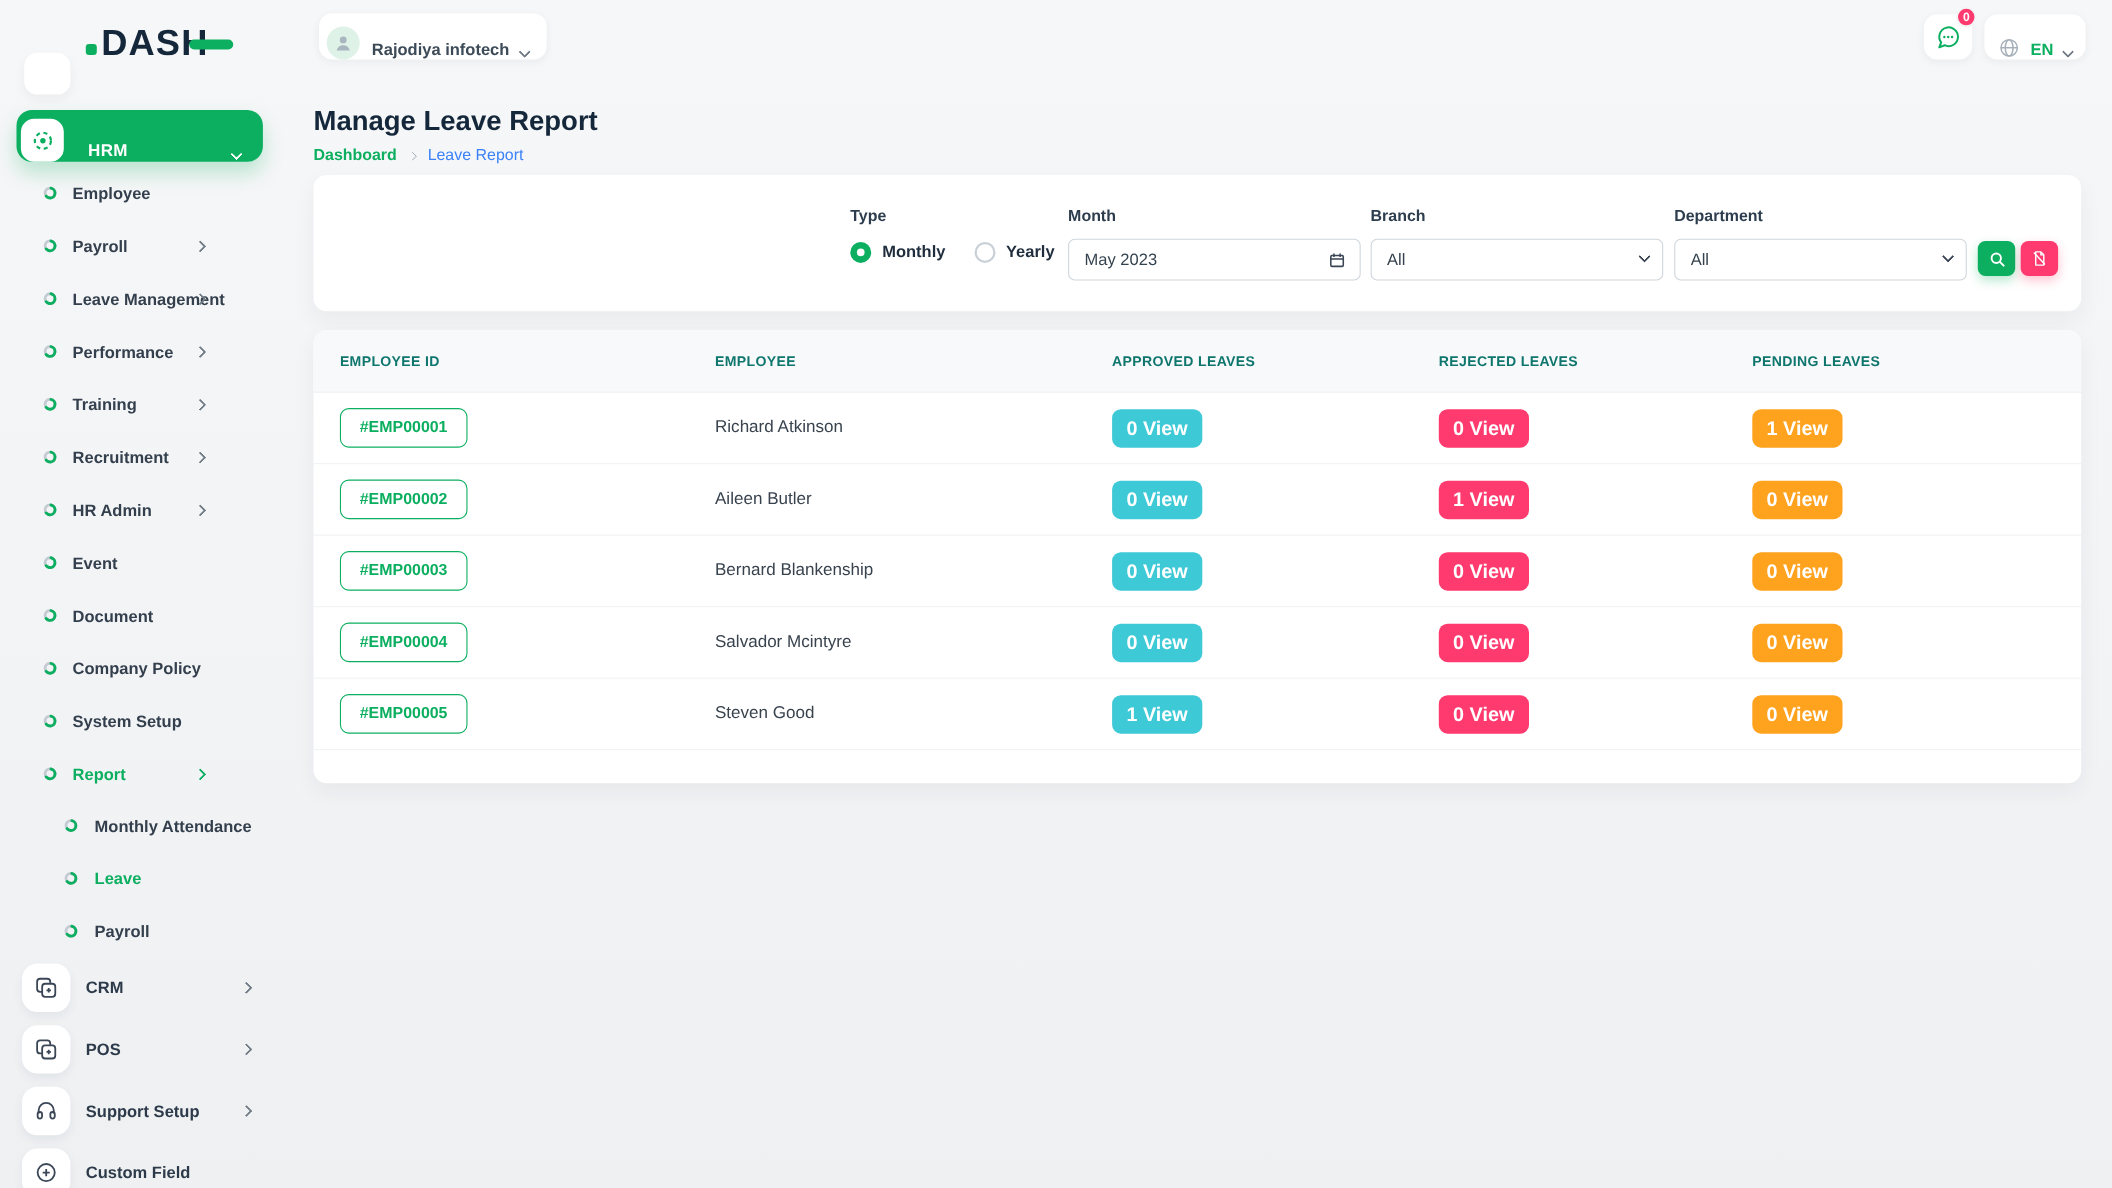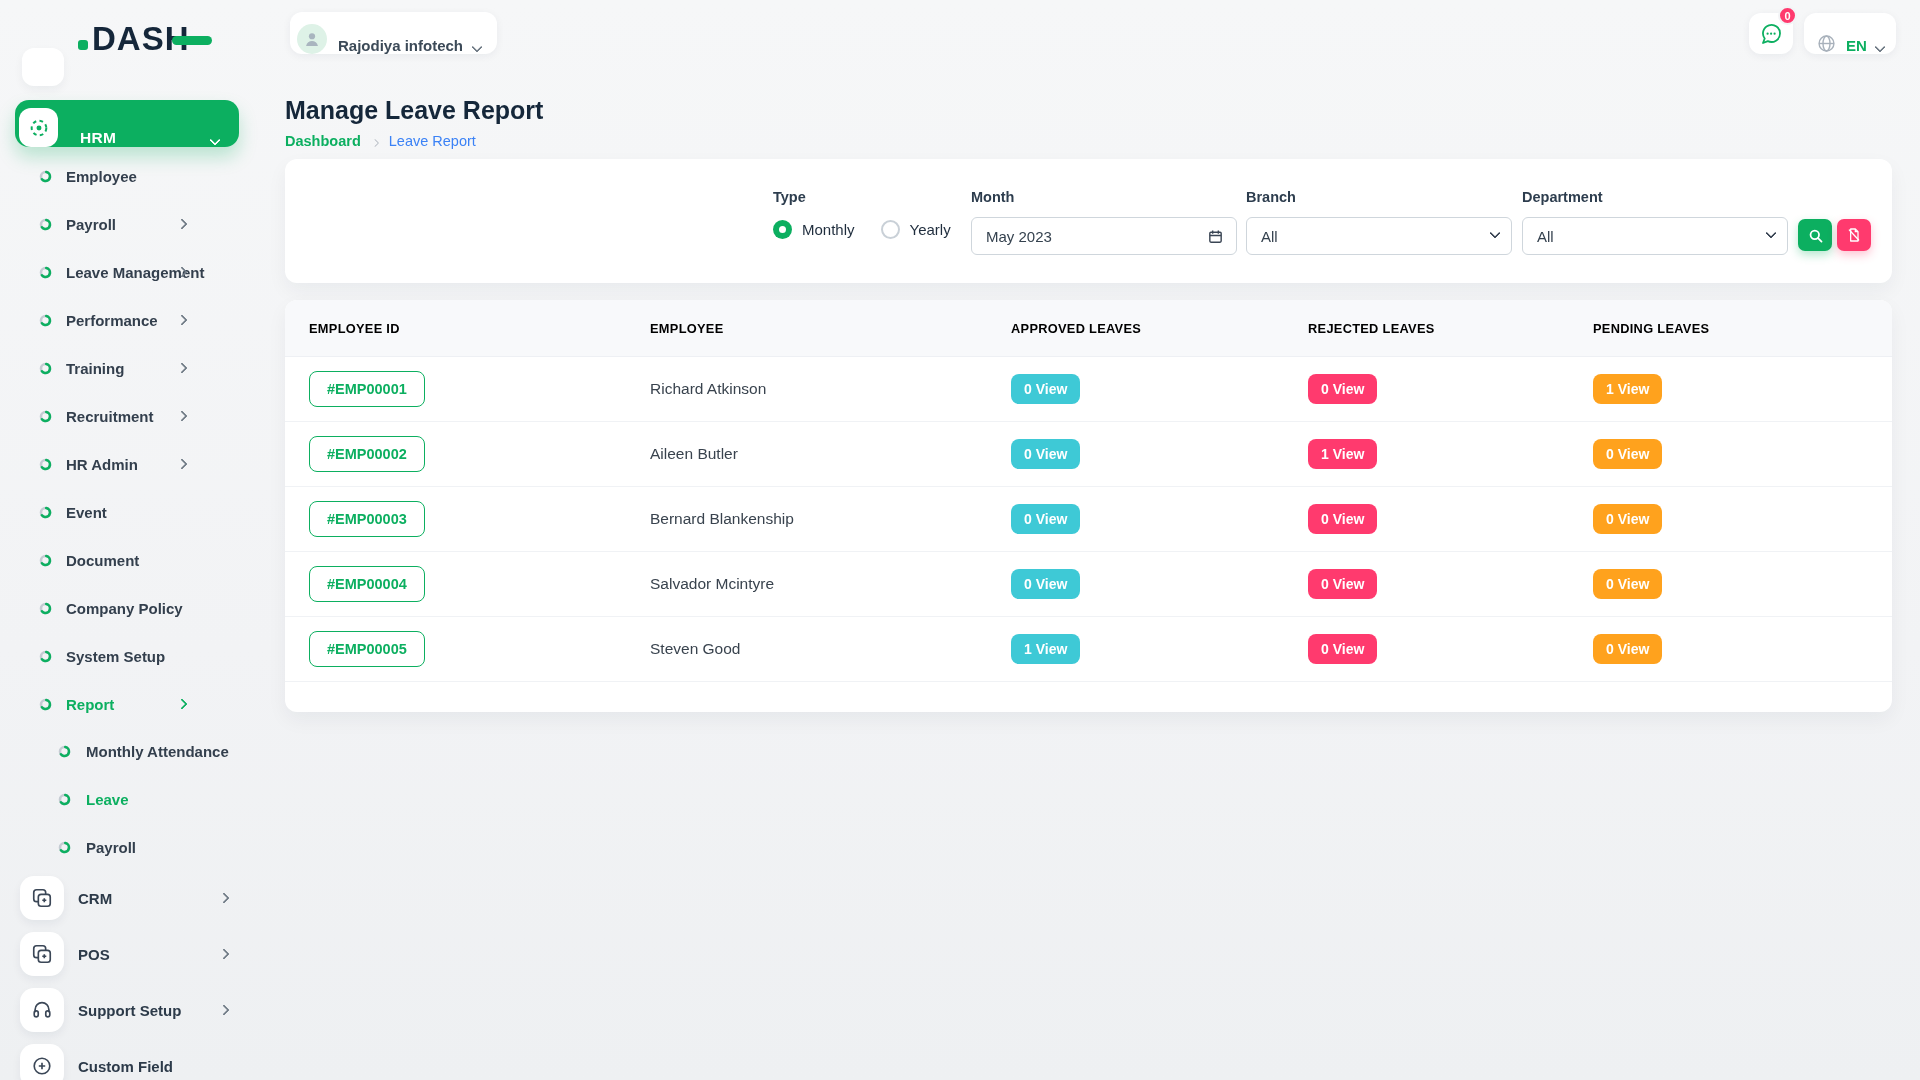--- a/index.html
+++ b/index.html
@@ -72,34 +72,34 @@
   .card { background:#fff; border-radius:12px; box-shadow:0 8px 20px rgba(20,40,60,.05); }
   .filter-card { left:285px; top:159px; width:1607px; height:124px; }
   .f-label { position:absolute; top:30px; font-size:14.5px; font-weight:600; color:#2d3d4e; }
   .f-field { position:absolute; top:58px; height:38px; width:266px; border:1px solid #cfd6dc; border-radius:6px; background:#fff; display:flex; align-items:center; padding:0 12px 0 14px; font-size:15px; color:#35424f; cursor:pointer; }
   .f-field .grow { flex:1; }
   .radio-row { position:absolute; left:488px; top:61px; display:flex; align-items:center; }
   .radio { width:19px; height:19px; border-radius:50%; position:relative; cursor:pointer; }
   .radio.on { background:#0caf60; }
   .radio.on::after { content:""; position:absolute; inset:6px; border-radius:50%; background:#fff; }
   .radio.off { background:#fff; border:2px solid #c9d0d7; }
-  .radio-lbl { font-size:15px; font-weight:400; color:#1f2d3d; margin:0 26px 0 10px; }
+  .radio-lbl { font-size:15px; font-weight:700; color:#1f2d3d; margin:0 26px 0 10px; }
   .sq-btn { position:absolute; top:60px; width:34px; height:32px; border-radius:7px; display:flex; align-items:center; justify-content:center; cursor:pointer; border:none; }
   .sq-btn.search { left:1513px; background:#0caf60; box-shadow:0 4px 10px rgba(12,175,96,.3); }
   .sq-btn.reset  { left:1552px; background:#ff3a6e; box-shadow:0 4px 10px rgba(255,58,110,.3); }
 
   
   .table-card { left:285px; top:300px; width:1607px; height:412px; overflow:hidden; }
   .t-grid { display:grid; grid-template-columns:341px 361px 297px 285px 1fr; align-items:center; padding-left:24px; }
   .t-head { height:57px; background:#f8f9fb; border-bottom:1px solid #eef0f4; }
-  .t-head .h { font-size:12.8px; font-weight:800; color:#000000; letter-spacing:.3px; }
+  .t-head .h { font-size:12.8px; font-weight:800; color:#0f766e; letter-spacing:.3px; }
   .t-row { height:65px; border-bottom:1px solid #f0f2f5; }
   .emp-id-btn { display:inline-block; background:#fff; border:1px solid #0caf60; color:#0caf60; font-size:14.5px; font-weight:600; border-radius:8px; padding:9px 17px; cursor:pointer; }
   .emp-name { font-size:15.5px; color:#39434e; }
-  .view-badge { display:inline-block; color:#fff; font-size:14px; font-weight:600; border-radius:8px; padding:7px 13px; cursor:pointer; }
+  .view-badge { display:inline-block; color:#fff; font-size:18px; font-weight:600; border-radius:8px; padding:7px 13px; cursor:pointer; }
   .view-badge.info    { background:#3ec9d6; }
   .view-badge.danger  { background:#ff3a6e; }
   .view-badge.warning { background:#ffa21d; }
 </style>
 </head>
 <body>
 
 <div class="abs logo">
   <span class="dot"></span>
   <span class="word">DASH</span>

